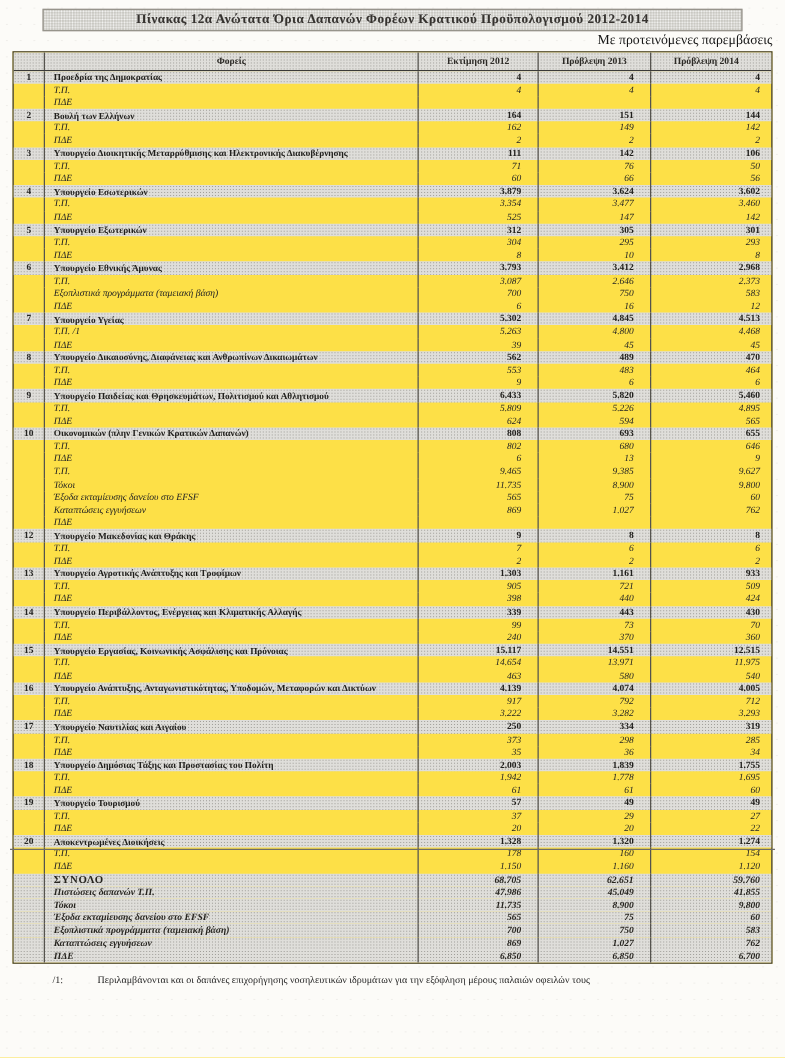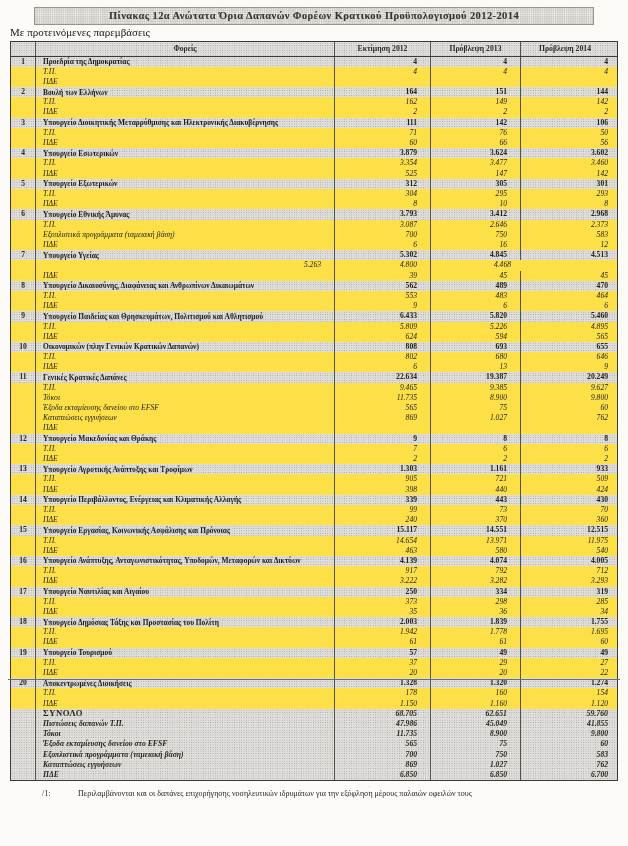--- a/index.html
+++ b/index.html
@@ -14,21 +14,21 @@
   .page{padding:5px 10px 14px;position:relative;height:686px}
   .title-band{
     margin:2px 24px 1px;padding:2px 2px 2.5px;text-align:center;
     font-weight:bold;font-size:10.5px;letter-spacing:.4px;color:#35322e;
     background-color:#c9c8c2;
     background-image:radial-gradient(circle, rgba(255,255,255,.85) .55px, transparent .9px);
     background-size:2.2px 2.2px;
     border:1px solid #97948c;
     text-shadow:0 0 .7px #fff, 0 0 .4px #3a3a3a;
   }
-  .subtitle{text-align:left;font-size:11px;margin:1px 0 3px;color:#161616}
+  .subtitle{text-align:right;font-size:11px;margin:1px 0 3px;color:#161616}
   .table{border:1.5px solid #3a3a38;background:#fde047}
   .trow{display:grid;grid-template-columns:24px 1fr 96px 90px 97px;align-items:end;min-height:10.2px}
   .c{padding:0 2px;line-height:10.1px;min-height:10.2px}
   .cnum{text-align:center;font-weight:bold;font-size:7.5px;color:#242422}
   .cname{padding-left:7px;padding-right:4px;border-left:1px solid #55534e}
   .cval{text-align:right;padding-right:13px;font-size:7.6px;border-left:1px solid #55534e;font-variant-numeric:tabular-nums}
   .trow > .c:last-child{padding-right:9px}
   .thead{min-height:14px;border-bottom:1.2px solid #3a3a38;align-items:center}
   .thead .c{line-height:13px;min-height:14px;display:flex;align-items:center;justify-content:center}
   .chead{text-align:center;font-weight:bold;font-size:7.7px;color:#2c2a26;padding:0 1px}
@@ -204,20 +204,21 @@
       </div>
       <div class="trow erow shade">
         <div class="c cnum ">7</div>
         <div class="c cname ename">Υπουργείο Υγείας</div>
         <div class="c cval eval">5.302</div>
         <div class="c cval eval">4.845</div>
         <div class="c cval eval">4.513</div>
       </div>
       <div class="trow srow">
         <div class="c cnum "></div>
+        <div class="c cname slabel">Τ.Π. /1</div>
         <div class="c cval sval">5.263</div>
         <div class="c cval sval">4.800</div>
         <div class="c cval sval">4.468</div>
       </div>
       <div class="trow srow">
         <div class="c cnum "></div>
         <div class="c cname slabel">ΠΔΕ</div>
         <div class="c cval sval">39</div>
         <div class="c cval sval">45</div>
         <div class="c cval sval">45</div>
@@ -278,27 +279,20 @@
         <div class="c cval sval">680</div>
         <div class="c cval sval">646</div>
       </div>
       <div class="trow srow">
         <div class="c cnum "></div>
         <div class="c cname slabel">ΠΔΕ</div>
         <div class="c cval sval">6</div>
         <div class="c cval sval">13</div>
         <div class="c cval sval">9</div>
       </div>
-      <div class="trow erow shade">
-        <div class="c cnum ">11</div>
-        <div class="c cname ename">Γενικές Κρατικές Δαπάνες</div>
-        <div class="c cval eval">22.634</div>
-        <div class="c cval eval">19.387</div>
-        <div class="c cval eval">20.249</div>
-      </div>
       <div class="trow srow">
         <div class="c cnum "></div>
         <div class="c cname slabel">Τ.Π.</div>
         <div class="c cval sval">9.465</div>
         <div class="c cval sval">9.385</div>
         <div class="c cval sval">9.627</div>
       </div>
       <div class="trow srow">
         <div class="c cnum "></div>
         <div class="c cname slabel">Τόκοι</div>

